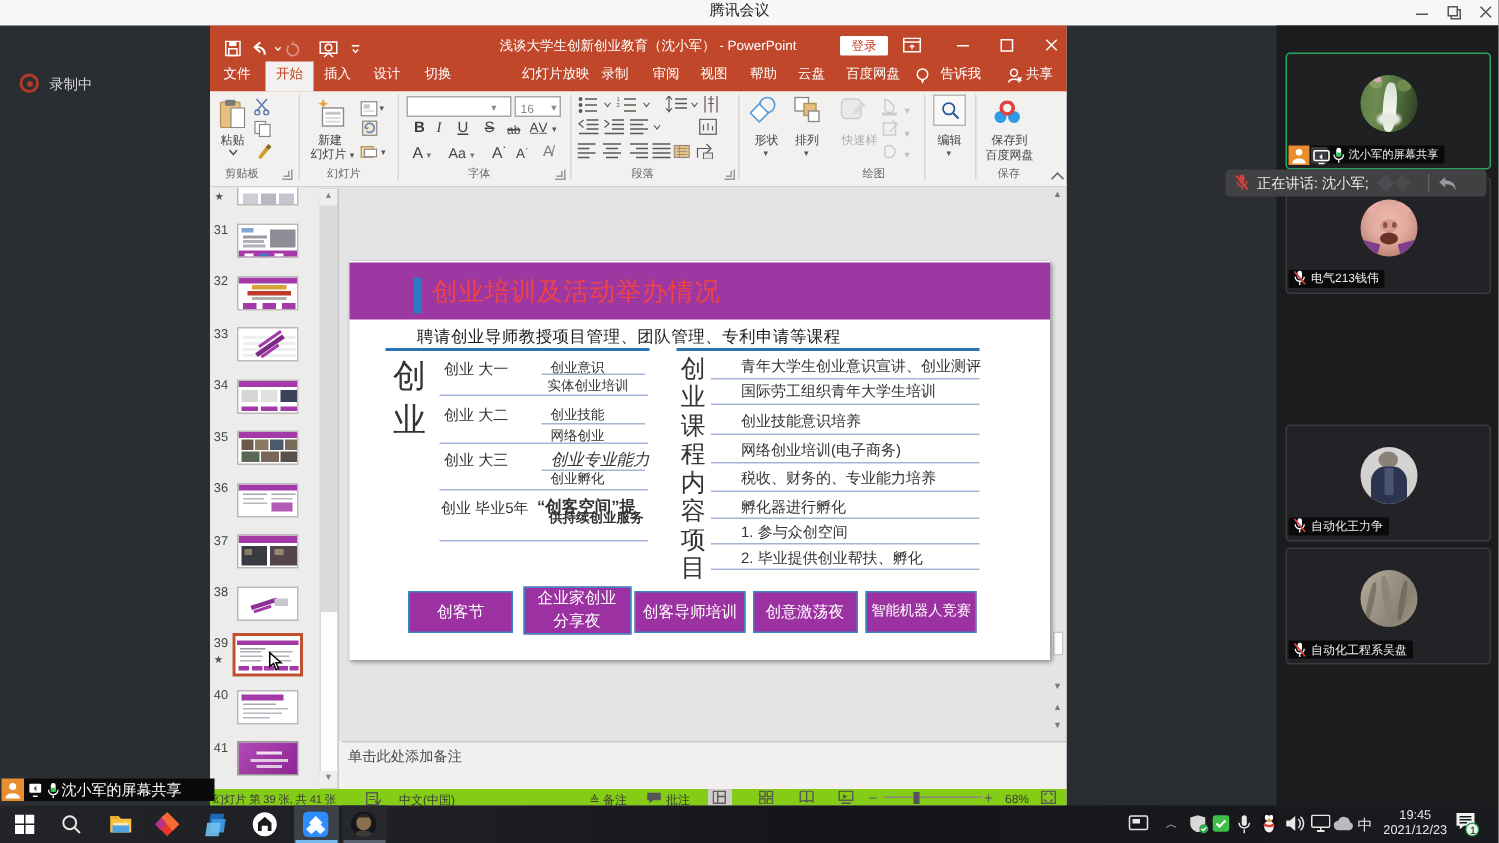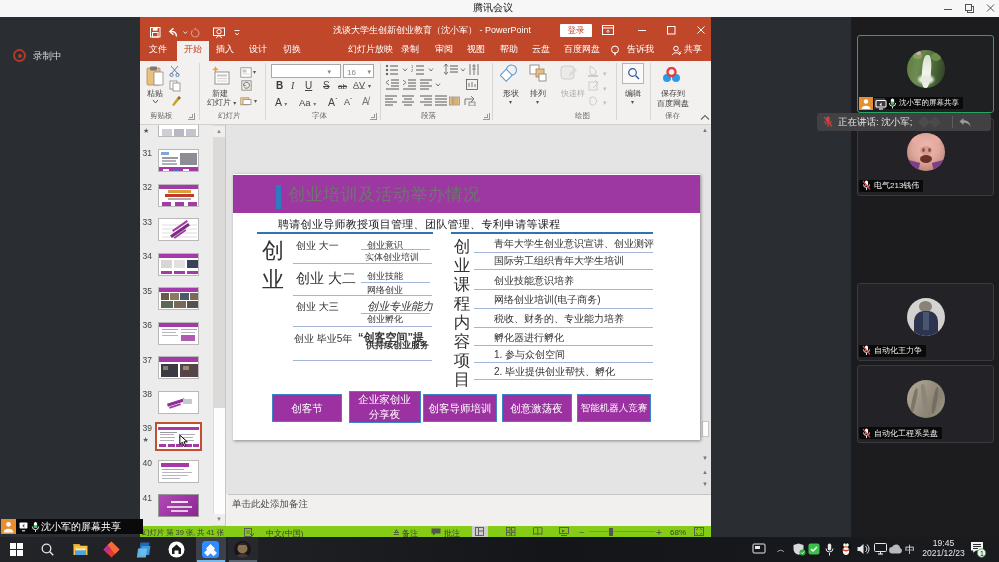--- a/index.html
+++ b/index.html
@@ -486,28 +486,28 @@
 
   <div class="abs" style="left:561px;top:110px;width:8px;height:12px;color:#777;font-size:6px;text-align:center;">▲</div>
   <div class="abs" style="left:561.5px;top:404px;width:7px;height:16px;background:#fdfdfd;border:1px solid #c8c6c4;"></div>
   <div class="abs" style="left:561px;top:438px;width:8px;height:12px;color:#777;font-size:6px;text-align:center;">▼</div>
   <div class="abs" style="left:561px;top:452px;width:8px;height:10px;color:#777;font-size:6px;text-align:center;">▲</div>
   <div class="abs" style="left:561px;top:464px;width:8px;height:10px;color:#777;font-size:6px;text-align:center;">▼</div>
   <div class="abs" id="slide">
 
     <div class="abs" style="left:0;top:1px;width:467px;height:38px;background:#9d37a2;"></div>
     <div class="abs" style="left:43px;top:11px;width:5px;height:24px;background:#2f7bc3;"></div>
-    <div class="abs" style="left:55px;top:9px;font-size:17px;color:#737373;letter-spacing:0.5px;">创业培训及活动举办情况</div>
+    <div class="abs" style="left:55px;top:9px;font-size:17px;color:#ef4444;letter-spacing:0.5px;">创业培训及活动举办情况</div>
     <div class="abs" style="left:45px;top:43px;font-size:11px;color:#1a1a1a;letter-spacing:0.3px;">聘请创业导师教授项目管理、团队管理、专利申请等课程</div>
 
     <div class="gline" style="left:24px;top:58px;width:176px;"></div>
     <div class="abs" style="left:29px;top:62px;font-size:22px;color:#333;">创</div>
     <div class="abs" style="left:29px;top:91px;font-size:22px;color:#333;">业</div>
     <div class="abs" style="left:63px;top:65px;font-size:10px;color:#333;">创业 大一</div>
-    <div class="abs" style="left:63px;top:96px;font-size:14px;color:#333;">创业 大二</div>
+    <div class="abs" style="left:63px;top:96px;font-size:10px;color:#333;">创业 大二</div>
     <div class="abs" style="left:63px;top:125.5px;font-size:10px;color:#333;">创业 大三</div>
     <div class="abs" style="left:61px;top:157.5px;font-size:10px;color:#333;">创业 毕业5年</div>
     <div class="abs" style="left:134px;top:65px;font-size:9px;color:#333;">创业意识</div>
     <div class="abs" style="left:132px;top:77px;font-size:9px;color:#333;">实体创业培训</div>
     <div class="abs" style="left:134px;top:96px;font-size:9px;color:#333;">创业技能</div>
     <div class="abs" style="left:134px;top:110px;font-size:9px;color:#333;">网络创业</div>
     <div class="abs" style="left:134px;top:125px;font-size:11px;color:#333;font-style:italic;">创业专业能力</div>
     <div class="abs" style="left:134px;top:139px;font-size:9px;color:#333;">创业孵化</div>
     <div class="abs" style="left:125px;top:156px;font-size:11px;color:#333;font-weight:bold;">“创客空间”提</div>
     <div class="abs" style="left:133px;top:164.5px;font-size:9px;color:#333;font-weight:bold;">供持续创业服务</div>

